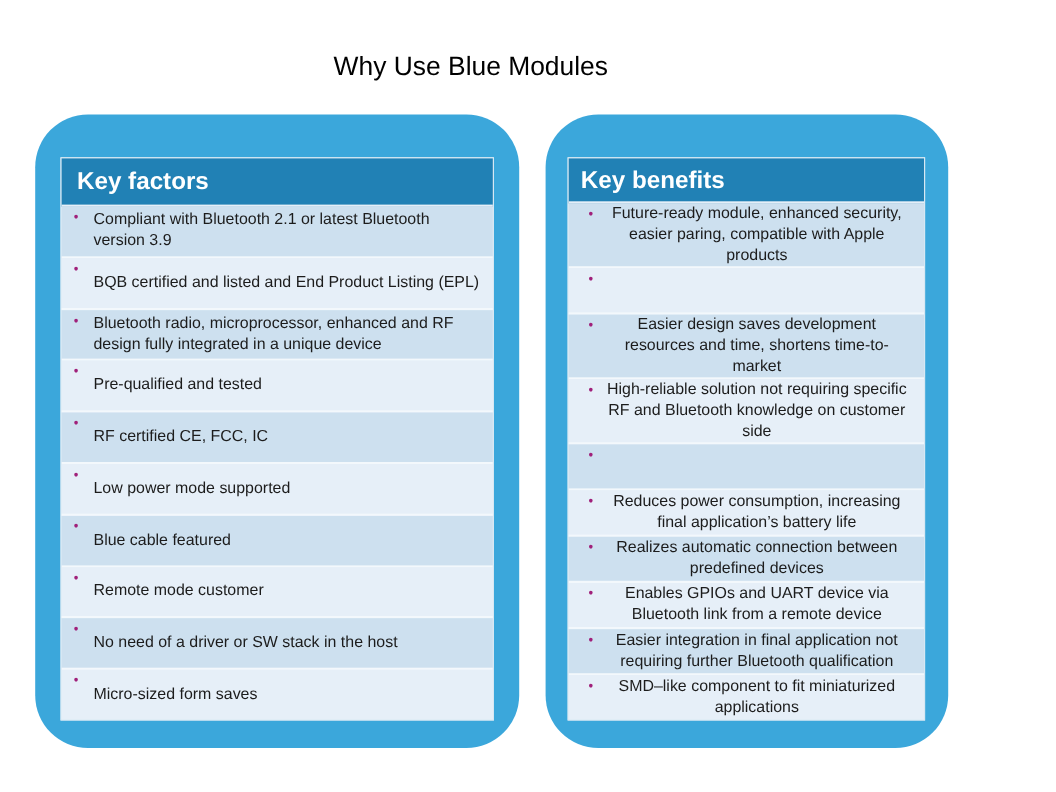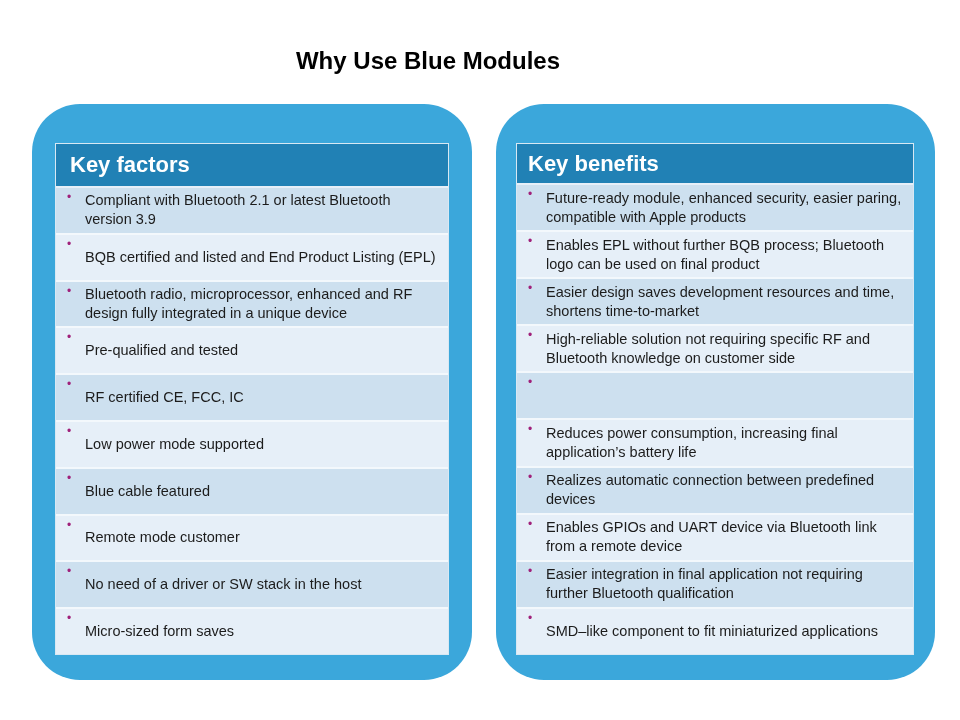--- a/index.html
+++ b/index.html
@@ -2,28 +2,28 @@
 <html><head>
 <meta charset="utf-8">
 <style>
   html, body { margin: 0; padding: 0; }
   body {
     width: 960px; height: 720px; background: #ffffff; position: relative; overflow: hidden;
     font-family: "Liberation Sans", sans-serif; color: #1a1a1a;
   }
   .slide-title {
     position: absolute; left: 0; top: 47px; width: 856px; text-align: center;
-    font-size: 24px; font-weight: bold; color: #000;
+    font-size: 24px; font-weight: normal; color: #000;
   }
   .panel {
     position: absolute; top: 104px; height: 576px;
     background: #3ba7db; border-radius: 48px;
   }
   .panel.left { left: 32px; width: 440px; }
-  .panel.right { left: 496px; width: 439px; }
+  .panel.right { left: 496px; width: 366px; text-align: center; }
   .tbl {
     position: absolute; top: 39px; bottom: 25px;
     border: 1px solid #d8e8f3; background: #e6eff8;
     display: flex; flex-direction: column;
   }
   .panel.left .tbl { left: 23px; right: 23px; }
   .panel.right .tbl { left: 20px; right: 21px; }
   .tbl-header {
     background: #2181b5; color: #fff; font-weight: bold; font-size: 22px;
     display: flex; align-items: center; padding-left: 11px; box-sizing: border-box;
@@ -102,21 +102,20 @@
 <div class="panel right">
   <div class="tbl">
     <div class="tbl-header">Key benefits</div>
     <div class="rows">
       <div class="row">
           <span class="bullet">•</span>
           <span class="row-text">Future-ready module, enhanced security, easier paring, compatible with Apple products</span>
         </div>
       <div class="row">
           <span class="bullet">•</span>
-          <span class="row-text">Enables EPL without further BQB process; Bluetooth logo can be used on final product</span>
         </div>
       <div class="row">
           <span class="bullet">•</span>
           <span class="row-text">Easier design saves development resources and time, shortens time-to-market</span>
         </div>
       <div class="row">
           <span class="bullet">•</span>
           <span class="row-text">High-reliable solution not requiring specific RF and Bluetooth knowledge on customer side</span>
         </div>
       <div class="row">

